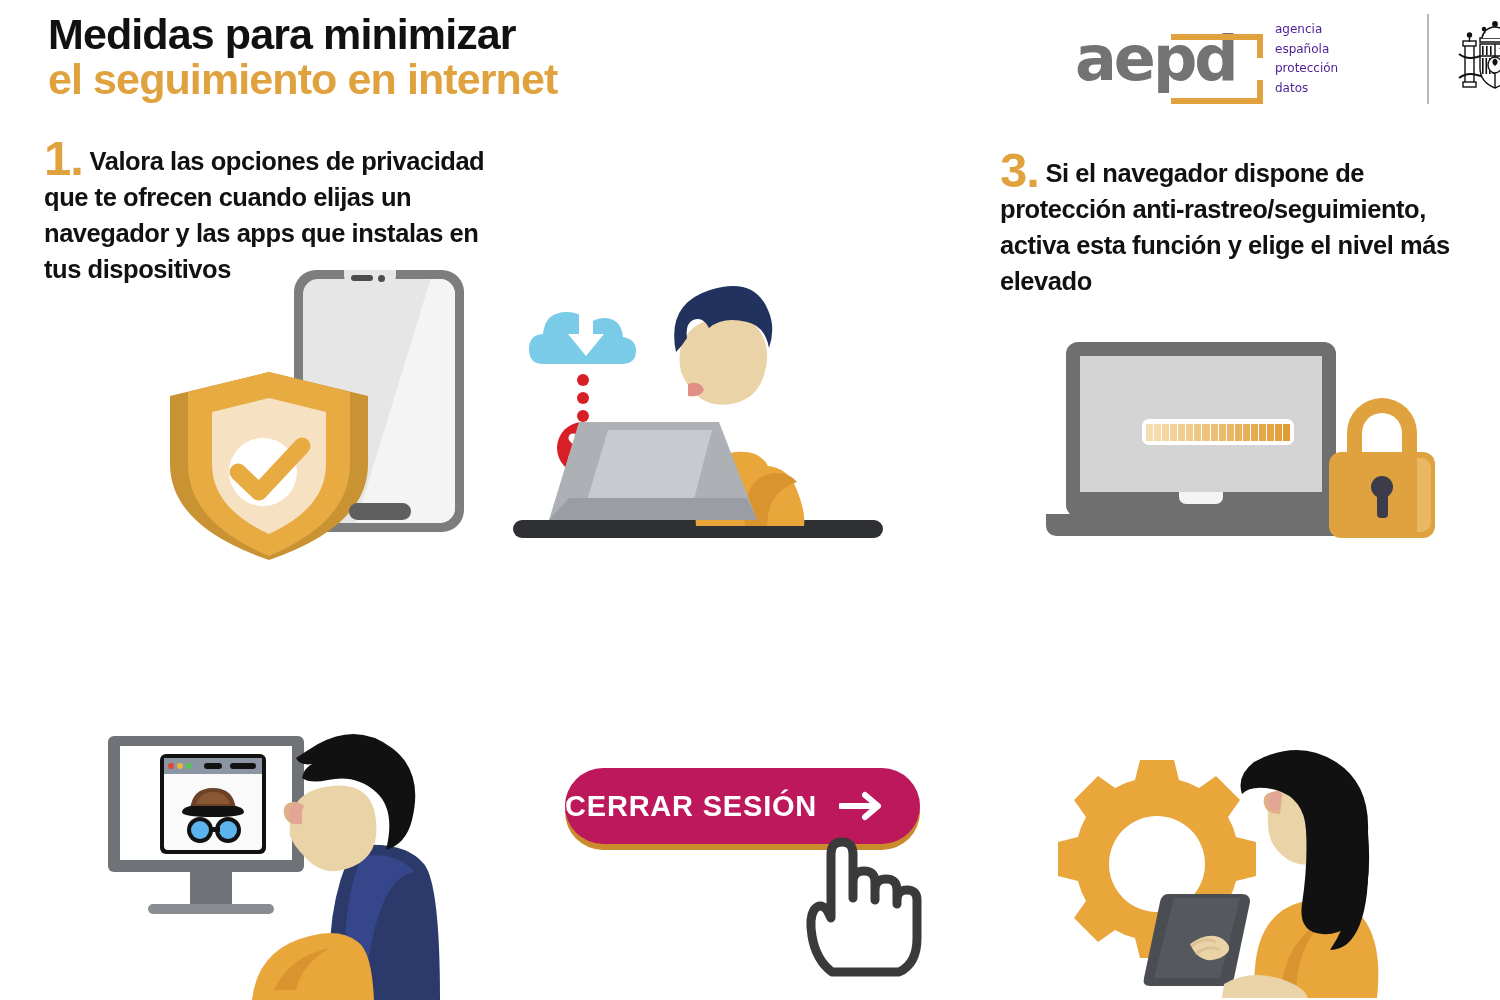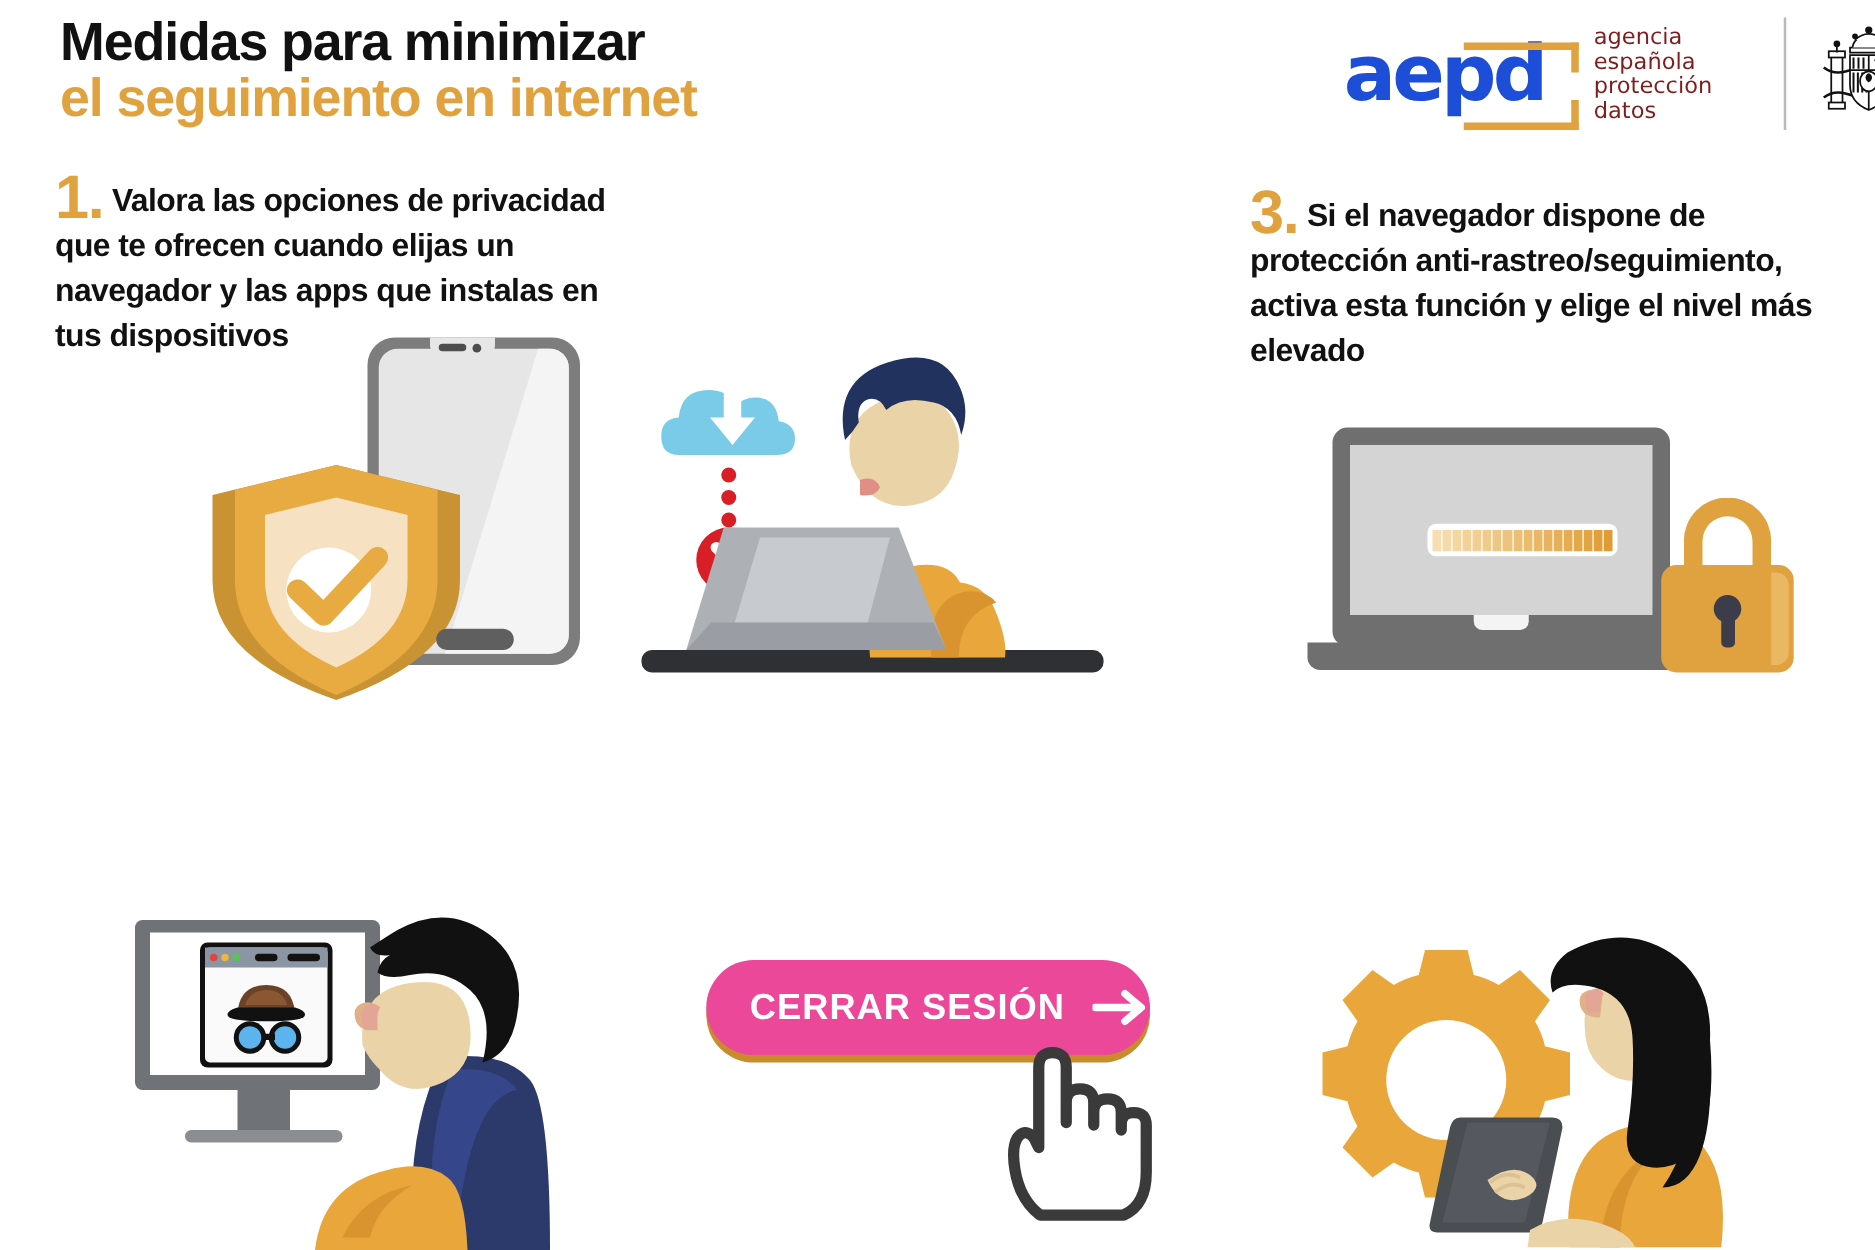--- a/index.html
+++ b/index.html
@@ -12,26 +12,26 @@
   .header{position:absolute;left:0;top:0;width:1500px;height:120px;}
   .title{position:absolute;left:48px;top:12px;}
   .title-line{font-size:43px;font-weight:bold;letter-spacing:-0.9px;line-height:45px;
               font-family:"Liberation Sans","DejaVu Sans",sans-serif;white-space:nowrap;}
   .title-line.l1{color:#111111;}
   .title-line.l2{color:#E0A23F;}
 
   .logo{position:absolute;left:1075px;top:8px;width:400px;height:100px;}
   .logo-mark{position:absolute;left:0;top:10px;width:190px;height:80px;}
   .aepd-word{position:absolute;left:0;top:12px;font-size:62px;line-height:58px;
-             font-weight:bold;color:#1d4ed8;letter-spacing:-3px;
+             font-weight:bold;color:#737373;letter-spacing:-3px;
              font-family:"DejaVu Sans",sans-serif;}
   .brk{position:absolute;border:6px solid #E0A23F;}
   .brk-top{left:96px;top:16px;width:86px;height:18px;border-bottom:none;border-left:none;}
   .brk-bot{left:96px;top:62px;width:86px;height:18px;border-top:none;border-left:none;}
-  .logo-text{position:absolute;left:200px;top:12px;color:#7f1d1d;font-size:18px;
+  .logo-text{position:absolute;left:200px;top:12px;color:#4c1d95;font-size:12px;
              line-height:19.5px;font-family:"DejaVu Sans",sans-serif;}
   .logo-div{position:absolute;left:352px;top:6px;width:2px;height:90px;background:#b9b9b9;}
   .coa{position:absolute;left:378px;top:10px;width:84px;height:86px;}
 
   
   .cell{position:absolute;}
   .c1{left:44px;  top:140px;width:460px;height:430px;}
   .c2{left:505px; top:140px;width:470px;height:430px;}
   .c3{left:1000px;top:152px;width:470px;height:430px;}
   .c4{left:44px;  top:588px;width:460px;height:412px;}
@@ -91,22 +91,22 @@
           background:#3c3c4a;border-radius:50%;}
   .pl-key2{position:absolute;left:56px;top:94px;width:11px;height:26px;
            background:#3c3c4a;border-radius:0 0 4px 4px;}
 
   
   .a4{left:60px;top:140px;width:400px;height:272px;}
 
   
   .a5{left:50px;top:170px;width:400px;height:220px;}
   .btn{position:absolute;left:10px;top:10px;width:355px;height:76px;
-       background:#ec4899;border-radius:38px;box-shadow:0 6px 0 #c98b2c;
-       display:flex;align-items:center;justify-content:flex-end;gap:22px;}
+       background:#be185d;border-radius:38px;box-shadow:0 6px 0 #c98b2c;
+       display:flex;align-items:center;justify-content:flex-start;gap:22px;}
   .btn-label{color:#fff;font-size:29px;font-weight:bold;letter-spacing:0.8px;
              font-family:"Liberation Sans","DejaVu Sans",sans-serif;}
   .cursor{position:absolute;left:235px;top:62px;width:135px;height:160px;}
 
   
   .a6{left:40px;top:160px;width:420px;height:250px;}
 </style>
 </head>
 <body>
 

